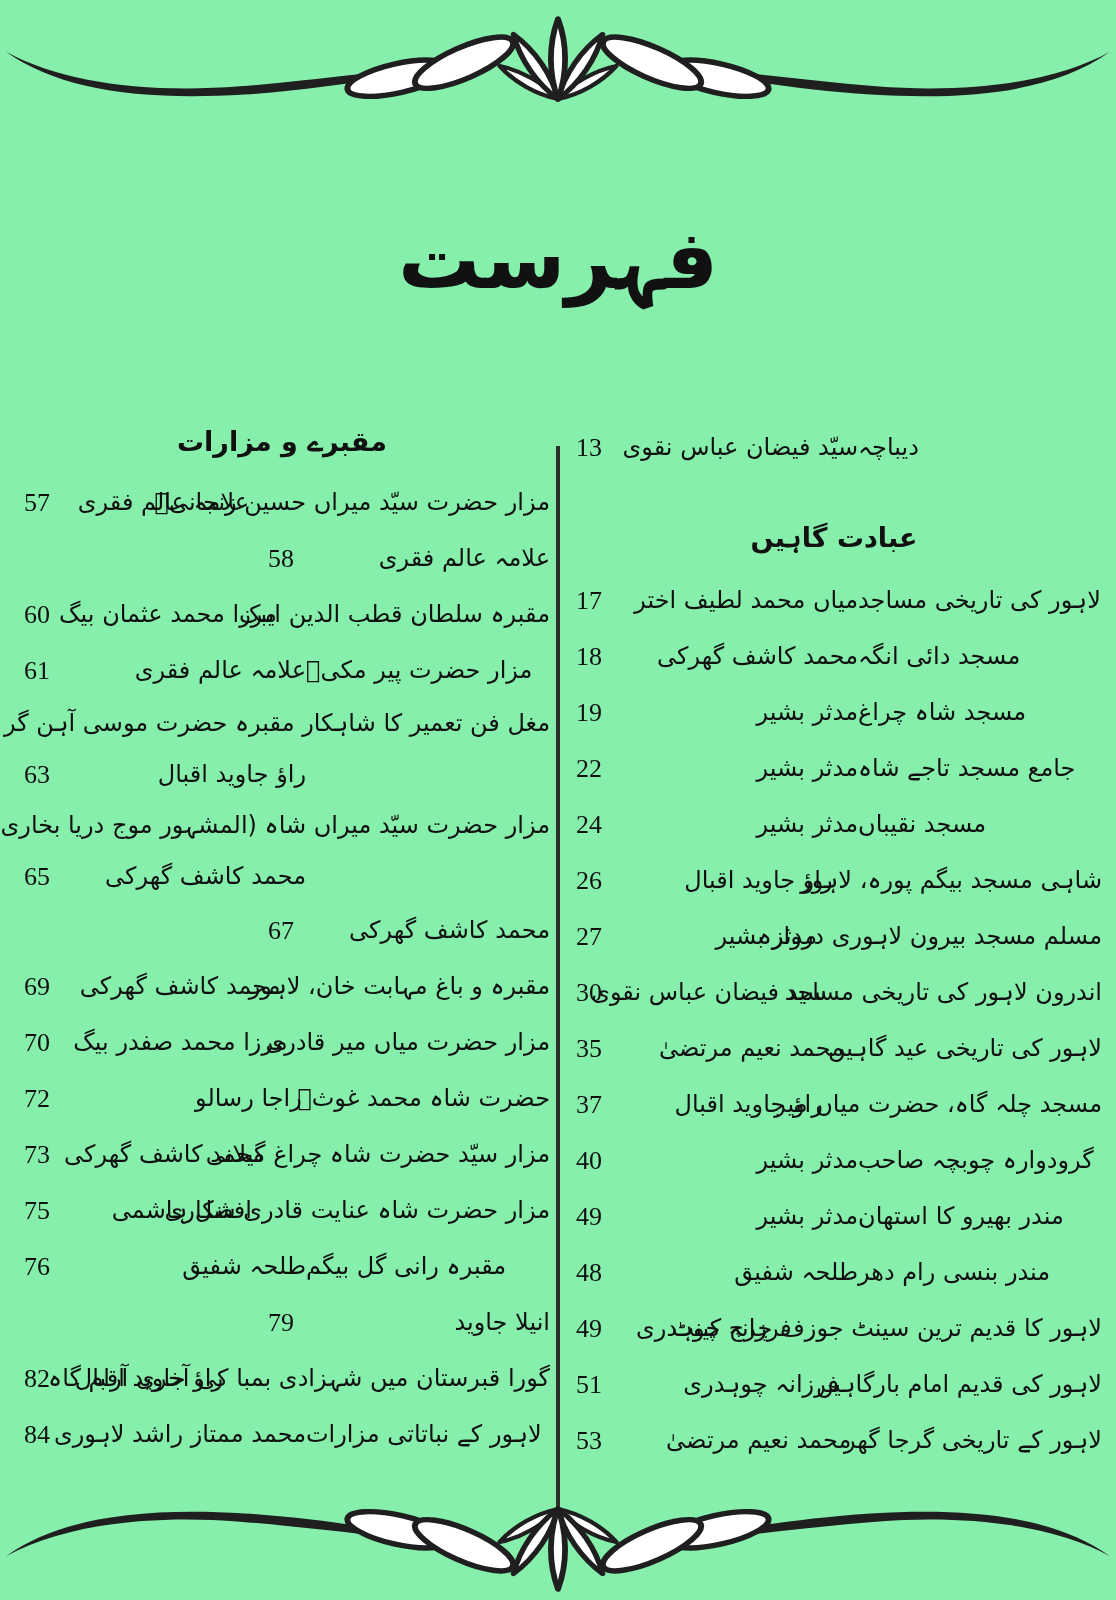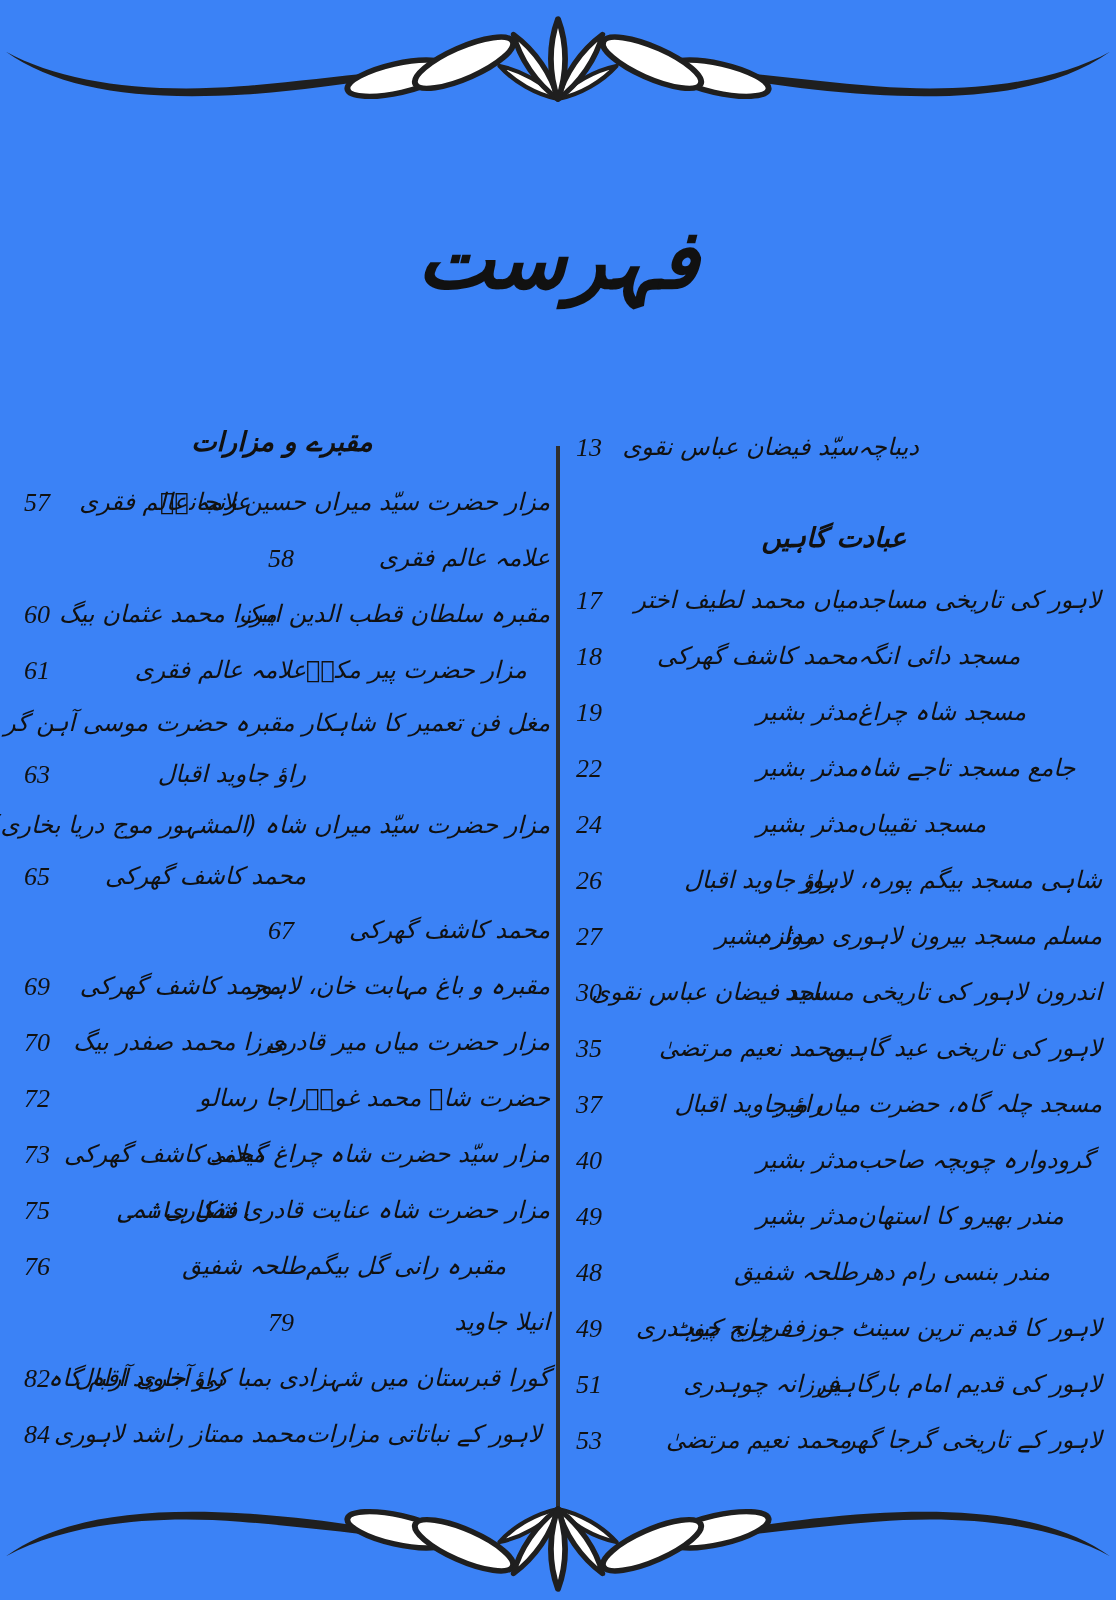--- a/index.html
+++ b/index.html
@@ -11,22 +11,21 @@
     width: 1116px;
     height: 1600px;
     position: relative;
     overflow: hidden;
     color: #111111;
     font-family: "DejaVu Sans", sans-serif;
   }
   .page {
     position: absolute;
     inset: 0;
-    background: #3b82f6;
-    font-style: italic;
+    background: #86efac;
   }
   .ornament {
     position: absolute;
     left: 0;
     width: 1116px;
     height: 120px;
     display: block;
   }
   .ornament.top { top: 10px; }
   .ornament.bottom { top: 1478px; transform: scaleY(-1); }

